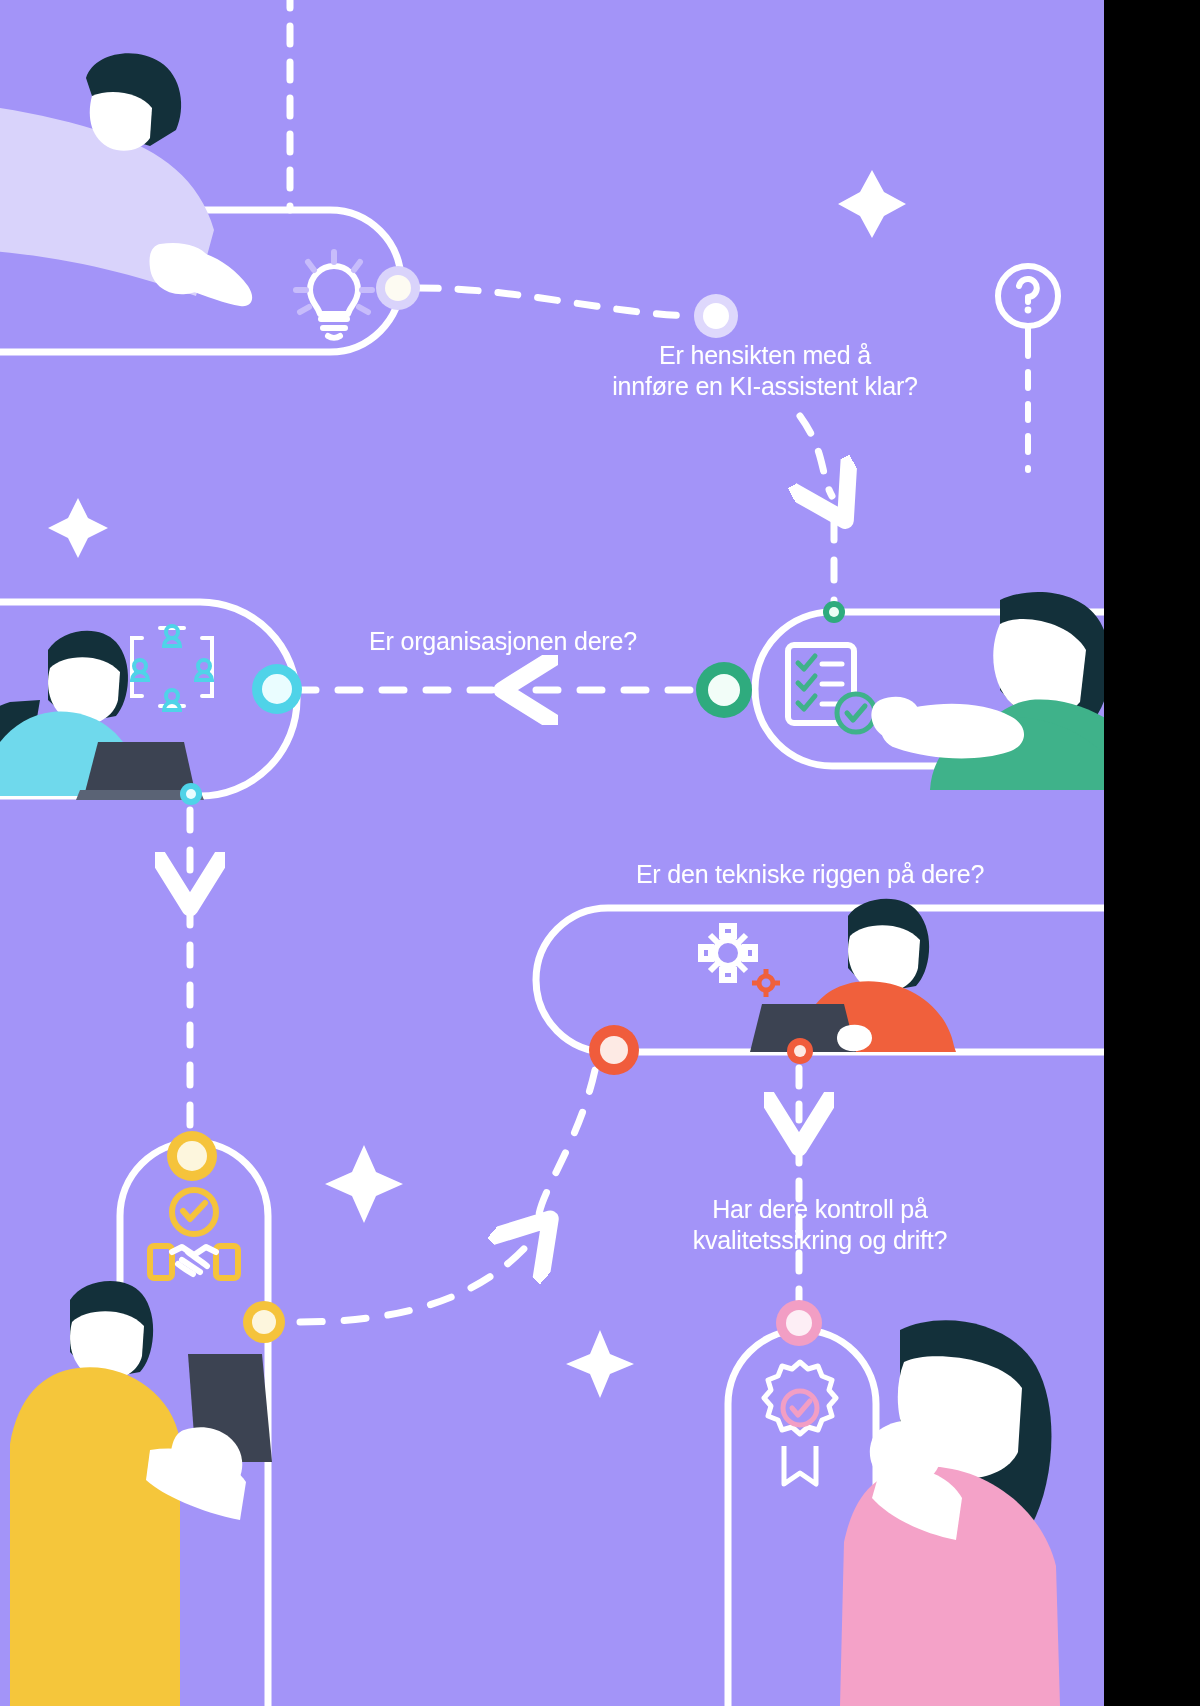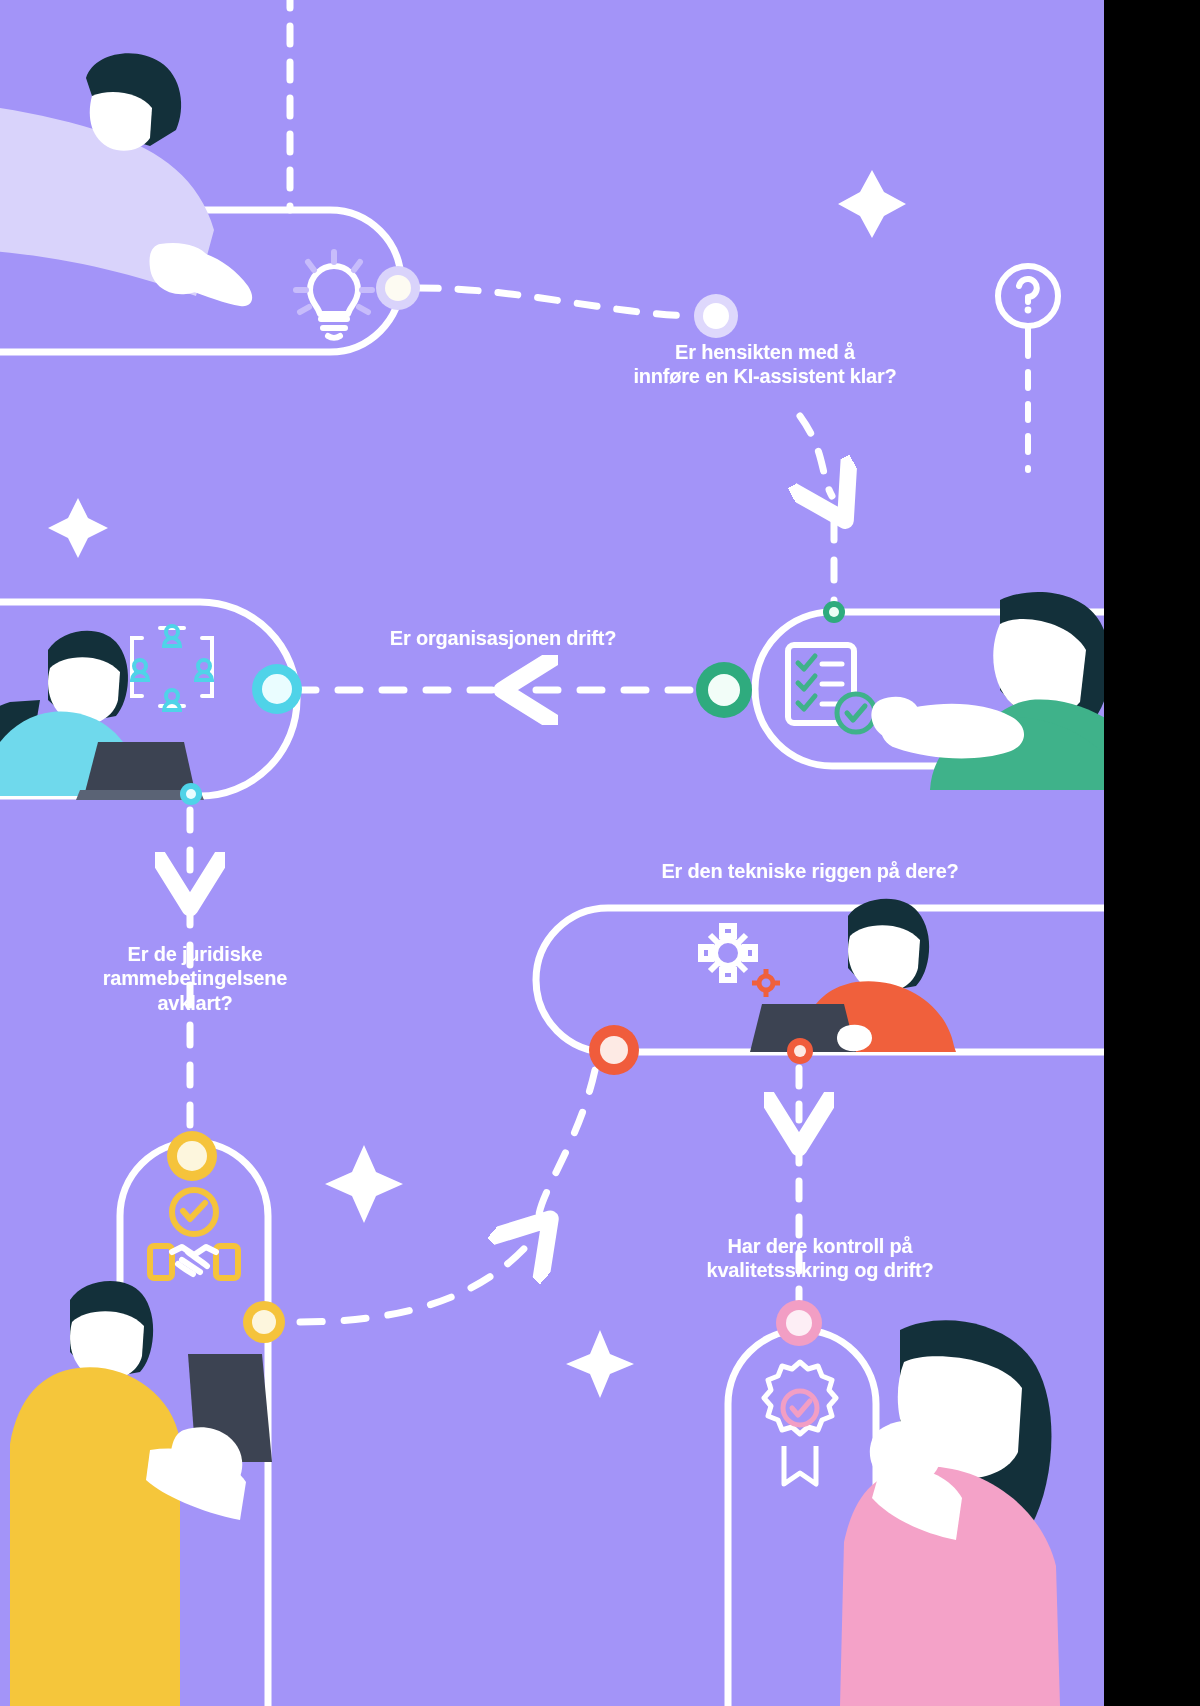--- a/index.html
+++ b/index.html
@@ -13,22 +13,22 @@
     position: relative;
     width: 1104px; height: 1706px;
     background: #a394f8;
     overflow: hidden;
   }
   #svgroot { position: absolute; inset: 0; width: 1104px; height: 1706px; }
 
   .qtext {
     position: absolute;
     color: #ffffff;
-    font-weight: bold;
-    font-size: 20px;
+    font-weight: normal;
+    font-size: 25px;
     line-height: 1.22;
     text-align: center;
     letter-spacing: -0.2px;
     white-space: pre-line;
     text-shadow: 0 0 1px rgba(255,255,255,.25);
   }
   .node {
     position: absolute;
     border-radius: 50%;
     display: block;
@@ -295,24 +295,21 @@
     <span class="inner" style="width:24px; height:24px; background:#fdf6dd;"></span>
   </div>
 
   <div class="node" style="left:776px; top:1300px; width:46px; height:46px; background:#f29ec4;">
     <span class="inner" style="width:26px; height:26px; background:#fdeef5;"></span>
   </div>
 
   <div class="qtext" style="left:540px; top:340px; width:450px;">Er hensikten med å
 innføre en KI-assistent klar?</div>
 
-  <div class="qtext" style="left:318px; top:626px; width:370px;">Er organisasjonen drift?</div>
+  <div class="qtext" style="left:318px; top:626px; width:370px;">Er organisasjonen dere?</div>
 
   <div class="qtext" style="left:560px; top:859px; width:500px;">Er den tekniske riggen på dere?</div>
 
-  <div class="qtext" style="left:40px; top:942px; width:310px;">Er de juridiske
-rammebetingelsene
-avklart?</div>
-
-  <div class="qtext" style="left:620px; top:1194px; width:400px;margin-top:40px;">Har dere kontroll på
+
+  <div class="qtext" style="left:620px; top:1194px; width:400px;">Har dere kontroll på
 kvalitetssikring og drift?</div>
 
 </div>
 
 </body></html>

